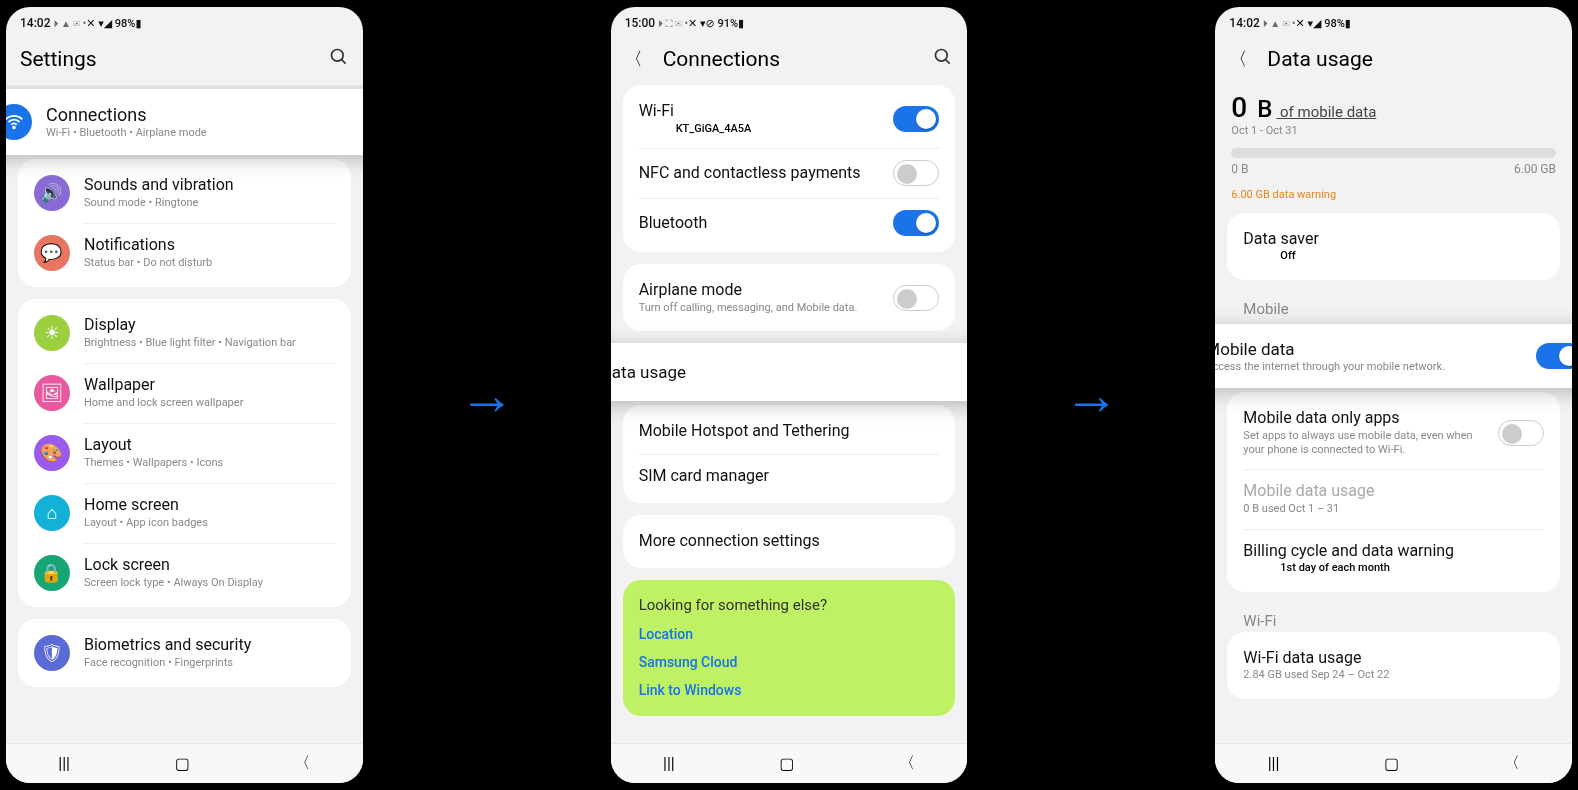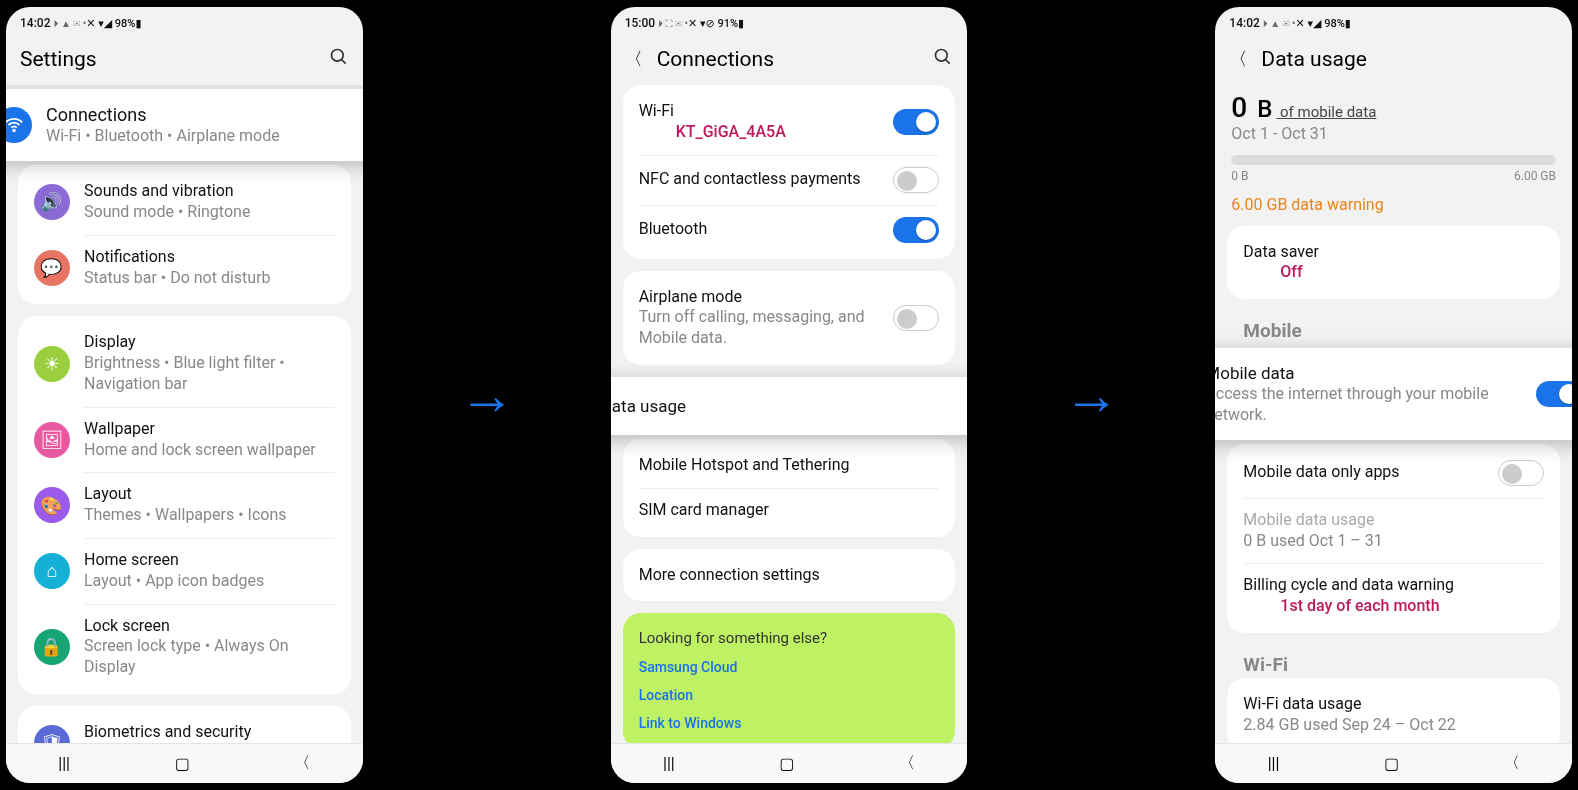--- a/index.html
+++ b/index.html
@@ -39,21 +39,21 @@
     padding: 4px 14px 0;
     font-size: 12px;
     font-weight: 500;
     color: #111;
   }
   .status-right { display: flex; gap: 2px; align-items: center; font-size: 11px; }
   .header {
     display: flex;
     align-items: center;
     padding: 12px 14px 14px;
-    gap: 14px;
+    gap: 20px;
   }
   .header .back { font-size: 18px; font-weight: 400; }
   .header .title { font-size: 21px; font-weight: 400; flex: 1; }
   .content { flex: 1; padding: 0 12px 6px; overflow: hidden; }
   .card {
     background: #fff;
     border-radius: 18px;
     margin-bottom: 12px;
     padding: 4px 0;
   }
@@ -74,22 +74,22 @@
   .icon {
     width: 36px; height: 36px;
     border-radius: 50%;
     display: flex; align-items: center; justify-content: center;
     font-size: 18px;
     color: #fff;
     flex-shrink: 0;
   }
   .row-text { flex: 1; }
   .row-title { font-size: 16px; color: #111; line-height: 1.3; }
-  .row-sub { font-size: 16px; color: #888; line-height: 1.3; }
-  .row-sub.blue { color: #be185d; font-weight:500;padding-left:37px; }
+  .row-sub { font-size: 11px; color: #888; line-height: 1.3; }
+  .row-sub.blue { color: #000000; font-weight:500;padding-left:37px; }
   .row-sub.orange { color: #e8851a; }
   .toggle {
     width: 46px; height: 26px; border-radius: 13px;
     background: #ddd; position: relative; flex-shrink:0;
   }
   .toggle::after {
     content:''; position:absolute; width:20px; height:20px;
     background:#fff; border-radius:50%; top:3px; left:3px;
     box-shadow: 0 1px 2px rgba(0,0,0,0.3);
   }
@@ -118,21 +118,21 @@
     font-size:16px;
     border-top:1px solid #e5e5e5;
     background:#f8f8f8;
     border-radius: 0 0 24px 24px;
   }
   .arrow {
     color:#1a73e8;
     font-size: 56px;
     font-weight: bold;
   }
-  .section-label { font-size:19px; color:#888; padding:8px 16px 2px;font-weight:bold; }
+  .section-label { font-size:15px; color:#888; padding:8px 16px 2px; }
   .usage-card { background:transparent; padding:6px 4px 10px; }
   .usage-num { font-size:28px; font-weight:500; display:inline;}
   .usage-unit { font-size:24px; font-weight:500;}
   .usage-of { font-size:15px; color:#444;text-decoration:underline;}
   .bar { height:10px; background:#ddd; border-radius:5px; margin:10px 0 4px;}
   .bar-labels { display:flex; justify-content:space-between; font-size:12px; color:#888;}
   .link-row { padding:6px 16px; font-size:14px; color:#1a73e8; font-weight:500;}
   .looking { background:#bef264; border-radius:18px; padding:12px 0;}
   .looking .hdr { padding:4px 16px 6px; font-size:15px; color:#333;}
   svg.search-i { width:20px; height:20px; }
@@ -310,22 +310,22 @@
       <div class="card" id="p2c4">
           <div class="row norule">
             <div class="row-text">
               <div class="row-title">More connection settings</div>
             </div>
           </div>
         </div>
       <div class="looking">
         <div class="hdr">Looking for something else?</div>
         <div id="p2links">
+            <div class="link-row">Location</div>
             <div class="link-row">Samsung Cloud</div>
-            <div class="link-row">Location</div>
             <div class="link-row">Link to Windows</div>
           </div>
       </div>
     </div>
     <div class="navbar">
       <span>|||</span>
       <span>▢</span>
       <span>〈</span>
     </div>
   </div>
@@ -371,20 +371,21 @@
         <div class="row-text">
           <div class="row-title" style="font-size:17px">Mobile data</div>
           <div class="row-sub">Access the internet through your mobile network.</div>
         </div>
         <div class="toggle on"></div>
       </div>
       <div class="card" id="p3mobile">
           <div class="row norule">
             <div class="row-text">
               <div class="row-title">Mobile data only apps</div>
+              <div class="row-sub">Set apps to always use mobile data, even when your phone is connected to Wi-Fi.</div>
             </div>
             <div class="toggle off"></div>
           </div>
           <div class="row norule">
             <div class="row-text">
               <div class="row-title" style="color: rgb(170, 170, 170);">Mobile data usage</div>
               <div class="row-sub">0 B used Oct 1 – 31</div>
             </div>
           </div>
           <div class="row norule">

